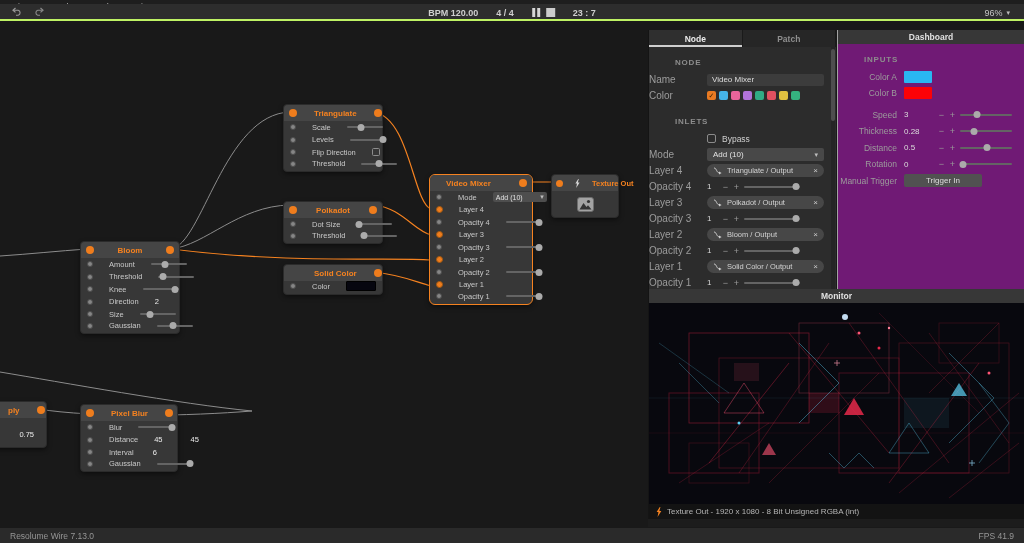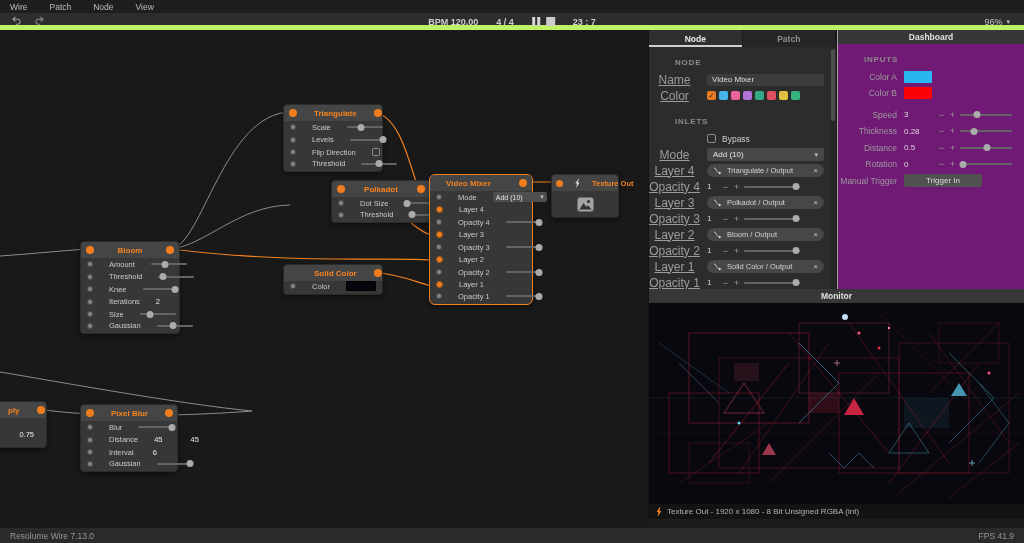--- a/index.html
+++ b/index.html
@@ -2,22 +2,22 @@
 <html><head>
 <meta charset="utf-8">
 <style>
   html,body{margin:0;padding:0;background:#111;}
   *{box-sizing:border-box;}
   .app{position:relative;width:1024px;height:543px;background:#191919;overflow:hidden;
        font-family:"Liberation Sans",sans-serif;-webkit-font-smoothing:antialiased;}
   
   .menubar{position:absolute;top:0;left:0;width:1024px;height:13px;background:#1e1e1e;
            display:flex;align-items:center;gap:22px;padding-left:10px;font-size:8.5px;color:#bdbdbd;}
-  .toolbar{position:absolute;top:13px;left:0;width:1024px;height:17px;background:#2d2d2d;
-           border-bottom:5px solid #bef264;color:#cfcfcf;font-size:9px;}
+  .toolbar{position:absolute;top:4px;left:0;width:1024px;height:17px;background:#2d2d2d;
+           border-bottom:2px solid #bef264;color:#cfcfcf;font-size:9px;}
   .toolbar .tleft{position:absolute;left:12px;top:0;height:17px;display:flex;align-items:center;gap:12px;color:#8f8f8f;}
   .toolbar .tcenter{position:absolute;left:50%;top:0;transform:translateX(-50%);height:17px;
            display:flex;align-items:center;gap:18px;}
   .toolbar .tright{position:absolute;right:14px;top:0;height:17px;display:flex;align-items:center;gap:4px;color:#c4c4c4;}
   .transport{display:flex;align-items:center;gap:6px;}
   .pausebars{display:flex;gap:2px;}
   .pausebars i{display:block;width:3px;height:9px;background:#d6d6d6;}
   .stopsq{width:9px;height:9px;background:#cccccc;}
   .caret{font-size:7px;color:#bdbdbd;}
   
@@ -47,21 +47,21 @@
   .texbody{height:26px;display:flex;align-items:center;justify-content:center;}
   
   .inspector{position:absolute;left:648px;top:30px;width:188px;height:259px;background:#2c2c2c;
              border-left:1px solid #141414;font-size:8.5px;overflow:hidden;}
   .tabs{display:flex;height:17px;background:#222;}
   .tab{flex:1;display:flex;align-items:center;justify-content:center;font-size:8.5px;color:#8e8e8e;
        background:#262626;border-right:1px solid #1a1a1a;font-weight:bold;}
   .tab.active{background:#2f2f2f;color:#ebebeb;box-shadow:inset 0 -2px 0 #cfcfcf;}
   .sec-heading{margin:11px 0 5px 26px;font-size:8px;color:#8d8d8d;letter-spacing:.8px;font-weight:bold;}
   .prow{display:flex;align-items:center;height:15px;padding-right:12px;margin-top:1px;}
-  .plabel{width:58px;text-align:center;color:#9c9c9c;padding-right:7px;flex-shrink:0;font-size:12px;text-decoration:underline;}
+  .plabel{width:58px;text-align:left;color:#9c9c9c;padding-right:7px;flex-shrink:0;font-size:10px;}
   .field{flex:1;height:12px;background:#3c3c3c;border-radius:2px;color:#dedede;font-size:8px;
          display:flex;align-items:center;padding:0 5px;}
   .swatches{display:flex;gap:3px;align-items:center;}
   .swatch{width:9px;height:9px;border-radius:2px;position:relative;display:flex;align-items:center;justify-content:center;}
   .swatch .chk{font-size:7px;color:#3d2505;line-height:1;}
   .chkbox{width:9px;height:9px;border:1px solid #8b8b8b;border-radius:2px;margin-right:6px;flex-shrink:0;}
   .chklabel{color:#cfcfcf;}
   .dropdown{flex:1;height:13px;background:#484848;border-radius:2px;display:flex;align-items:center;
             padding:0 6px;font-size:8px;color:#e2e2e2;}
   .dropdown .caret{margin-left:auto;}
@@ -225,21 +225,21 @@
       </div>
       <div class="nrow">
         <span class="pin"></span>
         <span class="nlabel">Knee</span>
         <span class="slider">
             <span class="knob" style="left:90%"></span>
           </span>
       </div>
       <div class="nrow">
         <span class="pin"></span>
-        <span class="nlabel">Iterations</span>
+        <span class="nlabel">Direction</span>
         <span class="nval" style="margin-right:14px;">2</span>
       </div>
       <div class="nrow">
         <span class="pin"></span>
         <span class="nlabel">Size</span>
         <span class="slider">
             <span class="knob" style="left:30%"></span>
           </span>
       </div>
       <div class="nrow" style="padding-bottom:2px;">
@@ -278,21 +278,21 @@
       </div>
       <div class="nrow" style="padding-bottom:2px;">
         <span class="pin"></span>
         <span class="nlabel">Threshold</span>
         <span class="slider">
             <span class="knob" style="left:48%"></span>
           </span>
       </div>
     </div>
 
-    <div class="node" style="left:283px;top:150px;width:100px;margin-left:48px;">
+    <div class="node" style="left:283px;top:171px;width:100px;">
       <div class="node-header">
         <span class="port"></span>
         <span class="node-title">Polkadot</span>
         <span class="port"></span>
       </div>
       <div class="nrow">
         <span class="pin"></span>
         <span class="nlabel">Dot Size</span>
         <span class="slider">
             <span class="knob" style="left:8%"></span>

